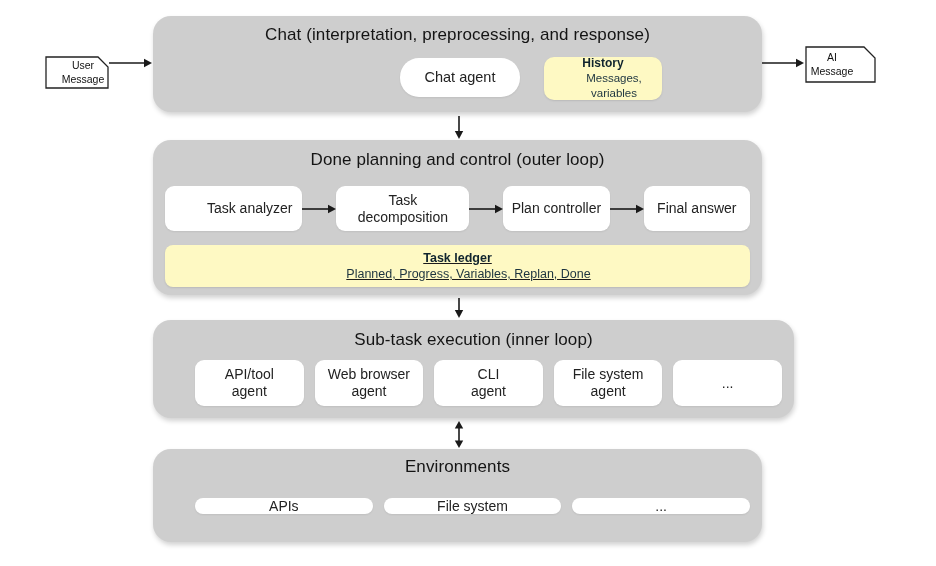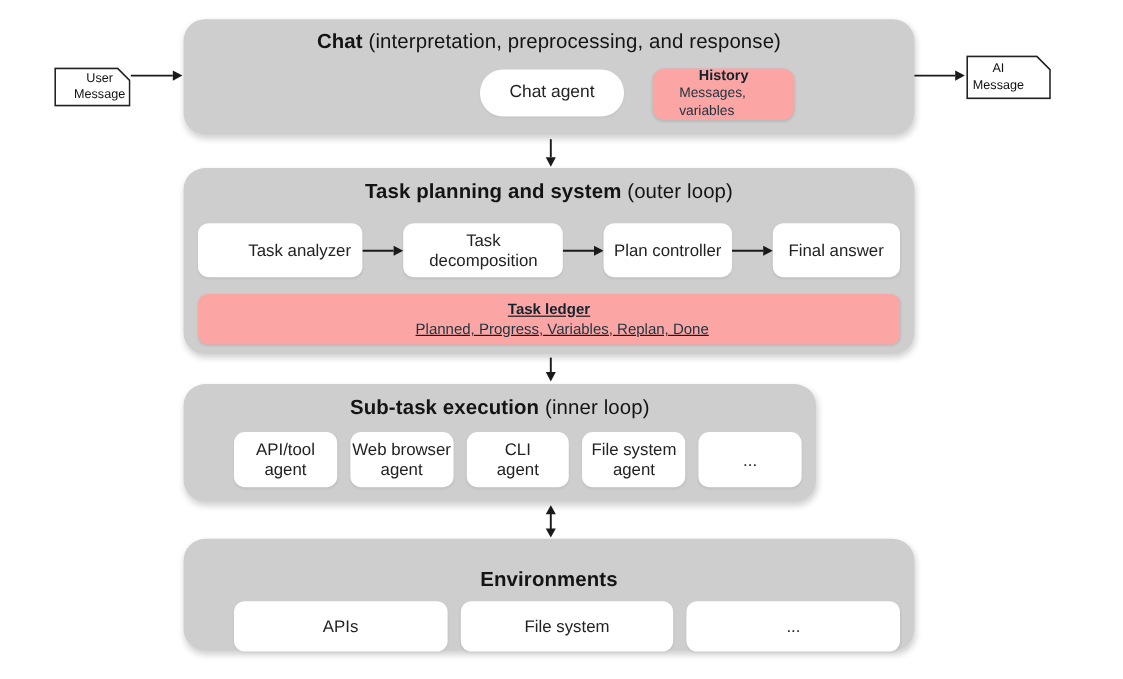--- a/index.html
+++ b/index.html
@@ -8,29 +8,29 @@
     font-family:"Liberation Sans",sans-serif;color:#1b1b1b;overflow:hidden;
   }
   .section{
     position:absolute;background:#cecece;border-radius:18px;
     box-shadow:1px 3px 5px rgba(0,0,0,0.18);
   }
   .sec-title{
     text-align:center;font-size:17px;line-height:1.2;color:#141414;
     letter-spacing:0.1px;
   }
-  .sec-title .tb{font-weight:700;}
+  .sec-title .tb{font-weight:400;}
   .wbox{
     background:#ffffff;border-radius:9px;display:flex;align-items:center;
     justify-content:center;text-align:center;font-size:14px;line-height:1.18;
     white-space:pre-line;color:#222;box-shadow:0 1px 2px rgba(0,0,0,0.07);
   }
   .bluebox{
-    background:#fca5a5;border-radius:10px;display:flex;flex-direction:column;
-    align-items:center;justify-content:center;
+    background:#fef9c3;border-radius:10px;display:flex;flex-direction:column;
+    align-items:center;justify-content:center;text-align:center;
     box-shadow:0 1px 2px rgba(0,0,0,0.10);
   }
   .blue-title{font-size:12px;font-weight:700;line-height:1.3;color:#10242e;}
   .blue-sub{font-size:11.5px;line-height:1.3;color:#1c333f;padding-left:22px;}
   .steps-row{
     position:absolute;left:12px;right:12px;top:46px;height:45px;
     display:flex;align-items:center;justify-content:center;
   }
   .agents-row{
     position:absolute;left:12px;right:12px;display:flex;align-items:stretch;
@@ -73,21 +73,21 @@
     </div>
     <div class="wbox" style="position:absolute;left:247px;top:42px;width:120px;height:39px;font-size:14.5px;border-radius:19px;">Chat agent</div>
     <div class="bluebox" style="position:absolute;left:391px;top:41px;width:118px;height:43px;">
       <div class="blue-title">History</div>
       <div class="blue-sub">Messages, variables</div>
     </div>
   </div>
 
   <div class="section" style="left:153px;top:140px;width:609px;height:155px;">
     <div class="sec-title" style="padding-top:10px;">
-      <span class="tb">Task planning and system</span><span> (outer loop)</span>
+      <span class="tb">Done planning and control</span><span> (outer loop)</span>
     </div>
     <div class="steps-row">
       <div class="wbox" style="width:116px;height:45px;padding-left:32px;">Task analyzer</div>
       <svg class="harrow" width="34" height="14">
         <line x1="0" y1="7" x2="26" y2="7" stroke="#1a1a1a" stroke-width="1.6"></line>
         <polygon points="26,2.8 34,7 26,11.2" fill="#1a1a1a"></polygon>
       </svg>
       <div class="wbox" style="width:146px;height:45px;text-align:center;">Task
 decomposition</div>
       <svg class="harrow" width="34" height="14">
@@ -100,42 +100,42 @@
         <polygon points="26,2.8 34,7 26,11.2" fill="#1a1a1a"></polygon>
       </svg>
       <div class="wbox" style="width:117px;height:45px;">Final answer</div>
     </div>
     <div class="bluebox" style="position:absolute;left:12px;right:12px;top:105px;height:42px;border-radius:8px;text-decoration:underline;">
       <div class="blue-title" style="font-size:12.5px;">Task ledger</div>
       <div class="blue-sub" style="font-size:12.5px;">Planned, Progress, Variables, Replan, Done</div>
     </div>
   </div>
 
-  <div class="section" style="left:153px;top:320px;width:527px;height:98px;">
+  <div class="section" style="left:153px;top:320px;width:641px;height:98px;">
     <div class="sec-title" style="padding-top:10px;">
       <span class="tb">Sub-task execution</span><span> (inner loop)</span>
     </div>
     <div class="agents-row" style="top:40px;height:46px;">
       <div class="wbox">API/tool
 agent</div>
       <div class="wbox">Web browser
 agent</div>
       <div class="wbox">CLI
 agent</div>
       <div class="wbox">File system
 agent</div>
       <div class="wbox">...</div>
     </div>
   </div>
 
   <div class="section" style="left:153px;top:449px;width:609px;height:93px;">
-    <div class="sec-title" style="padding-top:24px;">
+    <div class="sec-title" style="padding-top:8px;">
       <span class="tb">Environments</span><span></span>
     </div>
-    <div class="agents-row" style="top:52px;height:42px;">
+    <div class="agents-row" style="top:36px;height:42px;align-items:center;">
       <div class="wbox">APIs</div>
       <div class="wbox">File system</div>
       <div class="wbox">...</div>
     </div>
   </div>
 
   <svg class="overlay" width="936" height="566">
     <g>
       <line x1="109" y1="63" x2="144" y2="63" stroke="#1a1a1a" stroke-width="1.6"></line>
       <polygon points="144,58.8 152,63 144,67.2" fill="#1a1a1a"></polygon>

